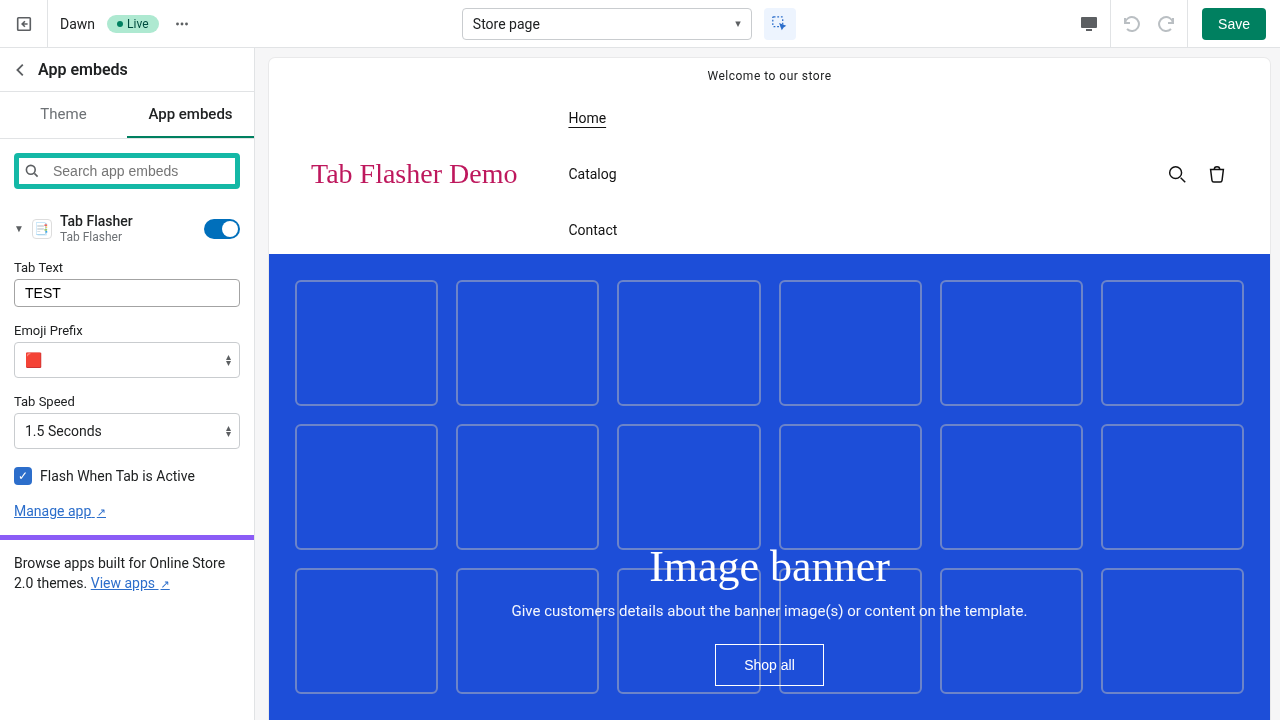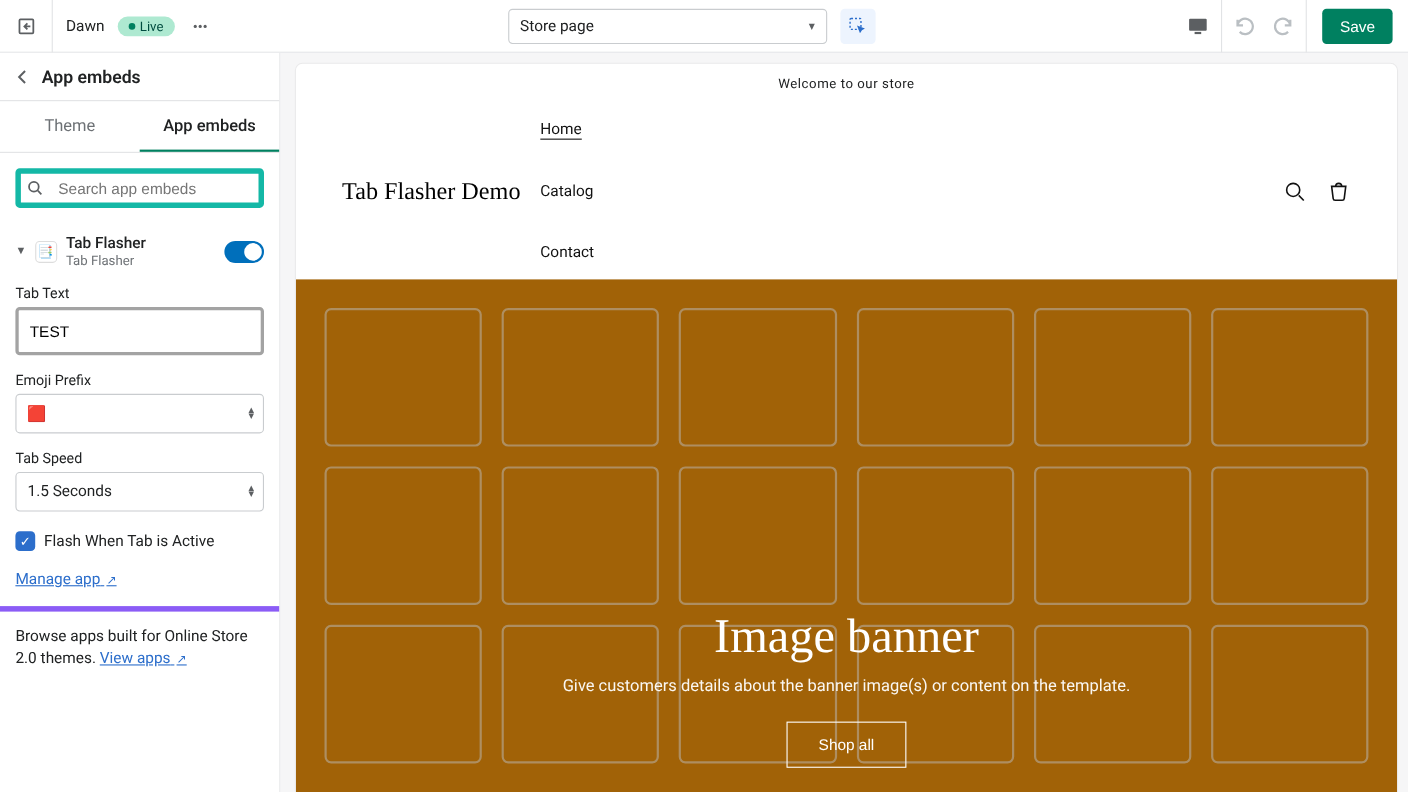--- a/index.html
+++ b/index.html
@@ -41,44 +41,44 @@
   .expand-caret { color: #5c5f62; font-size: 10px; cursor: pointer; }
   .app-icon { width: 20px; height: 20px; border-radius: 4px; display:flex; align-items:center; justify-content:center; font-size:12px; border:1px solid #ddd; }
   .embed-meta { flex: 1; }
   .embed-name { font-size: 14px; font-weight: 500; line-height: 1.2; }
   .embed-vendor { font-size: 12px; color: #6d7175; line-height: 1.2; }
   .toggle { width: 36px; height: 20px; background: #006fbb; border-radius: 10px; position: relative; cursor: pointer; }
   .toggle::after { content: ''; position: absolute; right: 2px; top: 2px; width: 16px; height: 16px; background: #fff; border-radius: 50%; }
 
   .setting-block { padding: 6px 14px 10px; }
   .setting-label { font-size: 13px; color: #202223; margin-bottom: 4px; display:block; }
-  .text-input { width: 100%; height: 44px; border: 3px solid #a3a3a3; border-radius: 4px; padding: 0 10px; font-size: 14px; }
+  .text-input { width: 100%; height: 28px; border: 1px solid #a3a3a3; border-radius: 4px; padding: 0 10px; font-size: 14px; }
   .select-input { width: 100%; height: 36px; border: 1px solid #c9cccf; border-radius: 4px; padding: 0 26px 0 10px; font-size: 14px; background:#fff; display:flex; align-items:center; position:relative; cursor:pointer; }
   .select-input::after { content: ''; position:absolute; right:10px; top:50%; transform:translateY(-50%); width:0; height:0; }
   .select-caret { position:absolute; right:8px; top:50%; transform:translateY(-50%); font-size:10px; color:#5c5f62; display:flex; flex-direction:column; line-height:6px; }
   .checkbox-row { display: flex; align-items: center; gap: 8px; padding: 8px 14px; }
   .checkbox { width: 18px; height: 18px; border-radius: 4px; background: #2c6ecb; display:flex; align-items:center; justify-content:center; color:#fff; font-size:12px; cursor:pointer; }
   .manage-link { padding: 10px 14px 16px; }
   .manage-link a { color: #2c6ecb; text-decoration: underline; font-size: 14px; cursor:pointer; }
   .ext-icon { font-size: 11px; margin-left: 2px; }
   .sidebar-footer { border-top: 5px solid #8b5cf6; padding: 14px; font-size: 14px; color: #202223; line-height: 1.4; }
   .sidebar-footer a { color: #2c6ecb; text-decoration: underline; cursor:pointer; }
 
   
   .canvas { flex: 1; background: #f6f6f7; padding: 10px 10px 0 14px; overflow: hidden; }
   .preview { background: #fff; width: 100%; height: 100%; border-radius: 6px 6px 0 0; overflow: hidden; box-shadow: 0 0 0 1px rgba(0,0,0,0.05); display:flex; flex-direction:column; }
   .announce { text-align: center; font-size: 12px; letter-spacing: 0.5px; color: #202223; padding: 11px 0; font-family: inherit; }
   .site-header { display: flex; align-items: center; padding: 16px 42px; }
-  .site-logo { font-size: 22px; font-family: Georgia, serif; color: #000000; margin-right: 18px; }
+  .site-logo { font-size: 28px; font-family: Georgia, serif; color: #be185d; margin-right: 51px; }
   .site-nav { display: flex; gap: 40px; font-size: 14px; flex-direction: column; }
   .site-nav a { color: #121212; text-decoration: none; cursor:pointer; }
   .site-nav a.current { text-decoration: underline; text-underline-offset: 4px; }
   .site-header-right { margin-left: auto; display: flex; gap: 18px; color: #121212; }
   .hdr-icon { cursor: pointer; }
-  .hero { flex:1; background: #a16207; position: relative; display:flex; flex-direction:column; align-items:center; justify-content:flex-end; padding-bottom: 22px; color:#fff; }
+  .hero { flex:1; background: #1d4ed8; position: relative; display:flex; flex-direction:column; align-items:center; justify-content:flex-end; padding-bottom: 34px; color:#fff; }
   .hero-pattern { position:absolute; inset:0; opacity:0.5; display:grid; grid-template-columns:repeat(6,1fr); grid-template-rows:repeat(3,1fr); gap:18px; padding:26px; }
   .hero-pattern div { border:2px solid #bbb; border-radius:6px; }
   .hero-title { font-family: Georgia, serif; font-size: 44px; font-weight: 400; z-index:1; }
   .hero-sub { font-size: 15px; margin-top: 10px; z-index:1; opacity: 0.95; text-align:center; }
   .hero-btn { margin-top: 24px; padding: 12px 28px; border: 1px solid #fff; background: transparent; color: #fff; font-size: 14px; cursor: pointer; z-index:1; }
 
   svg { display: block; }
 </style>
 </head>
 <body>

